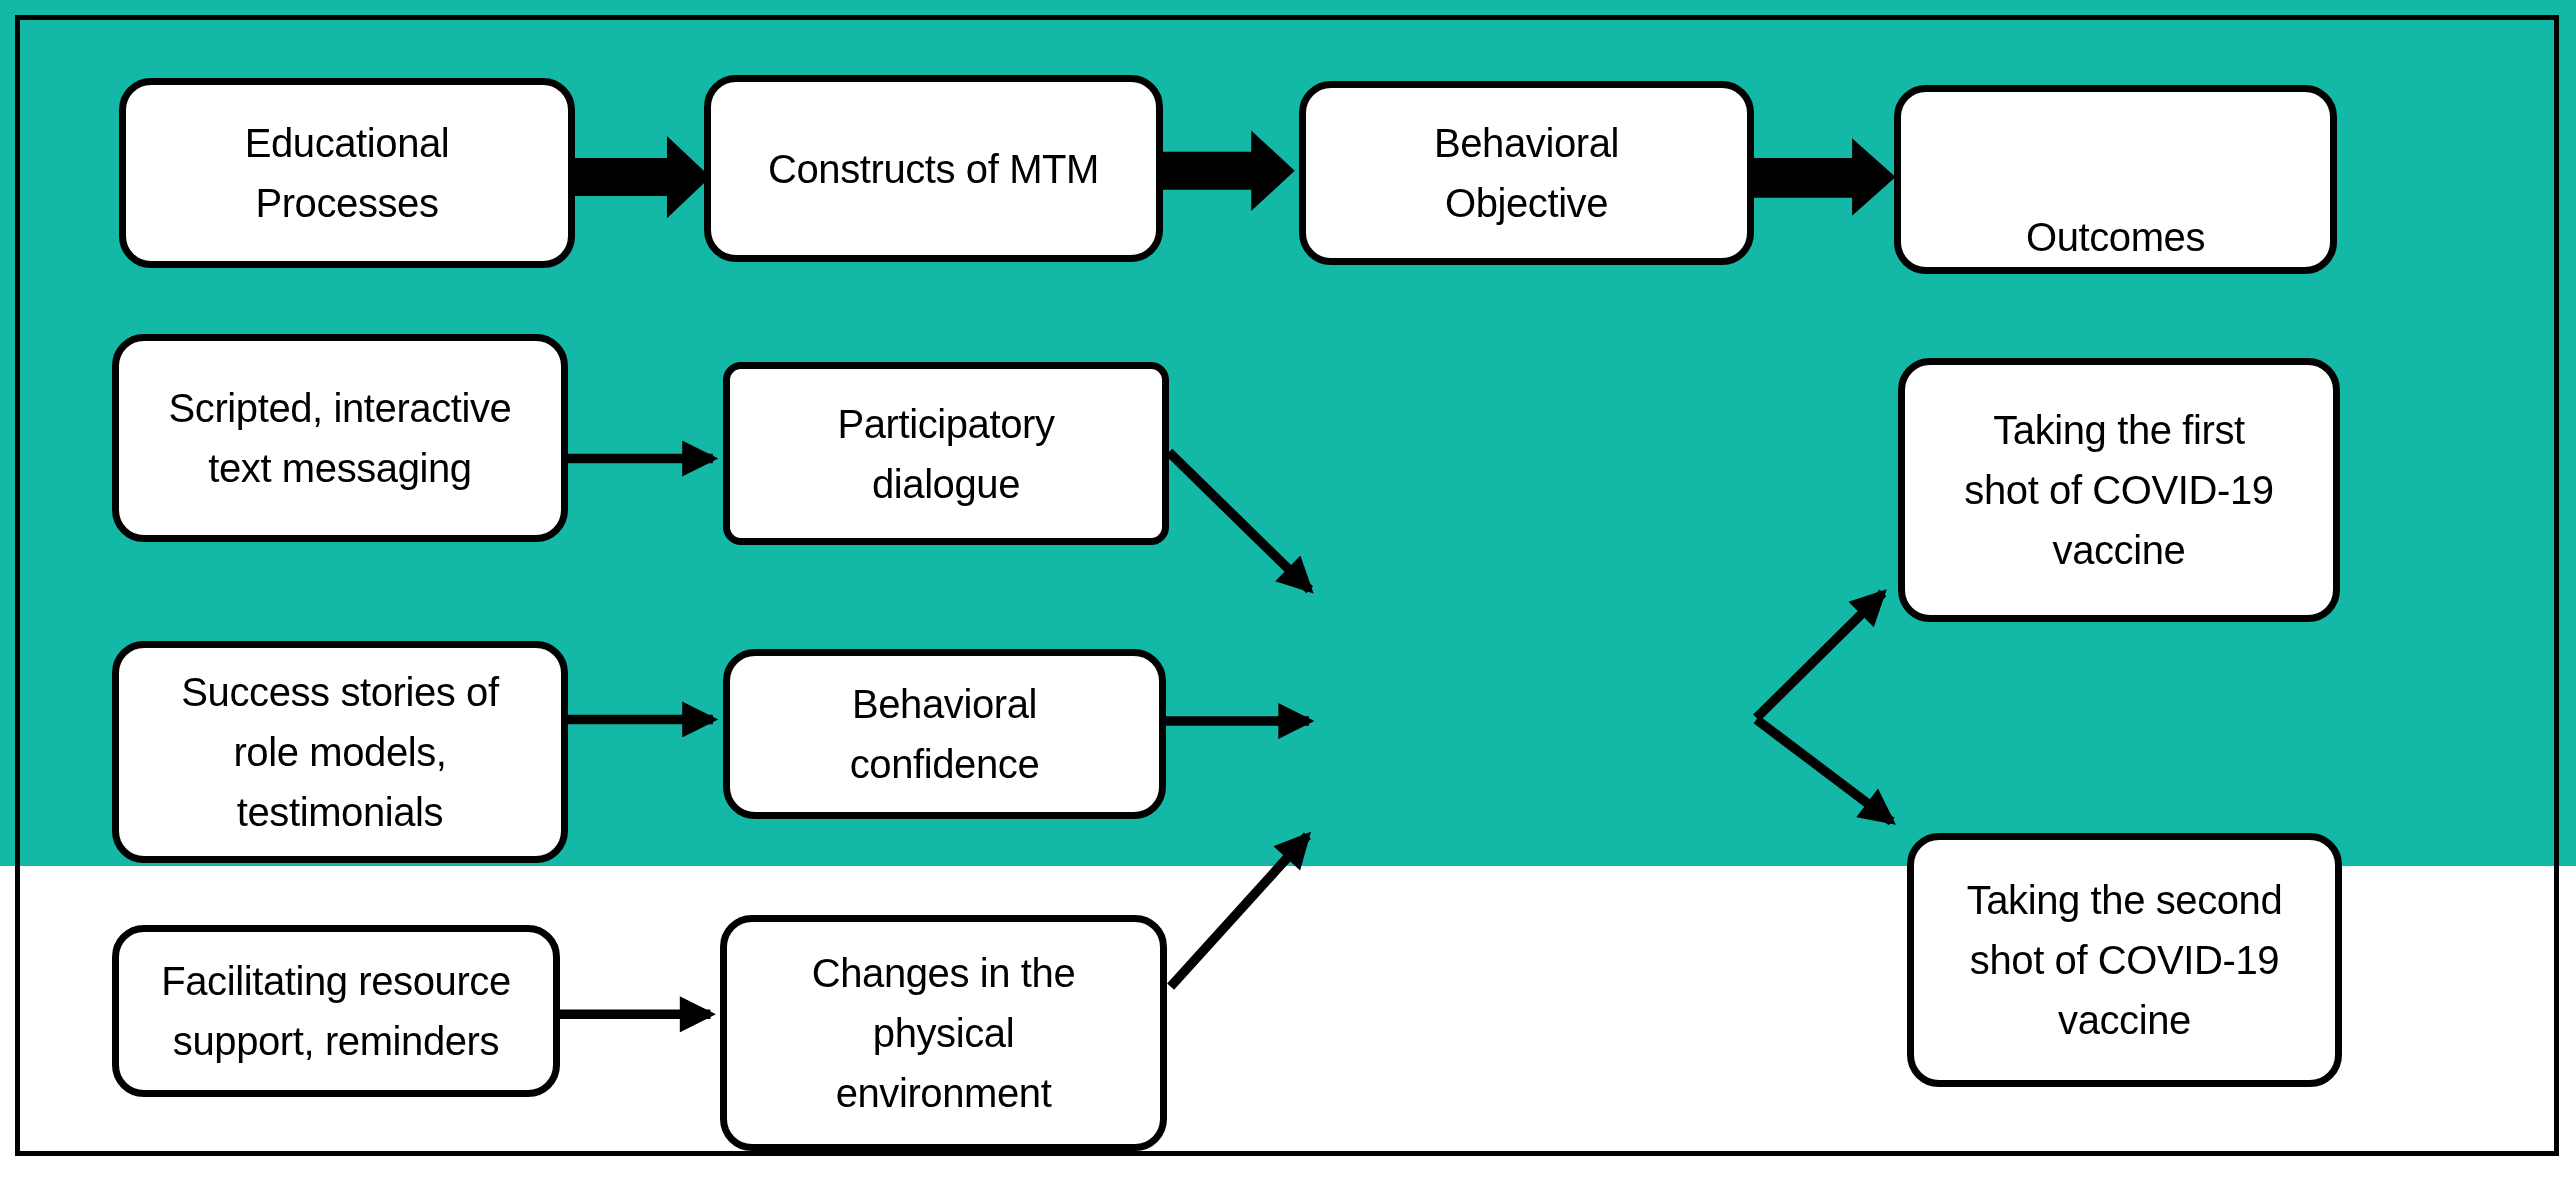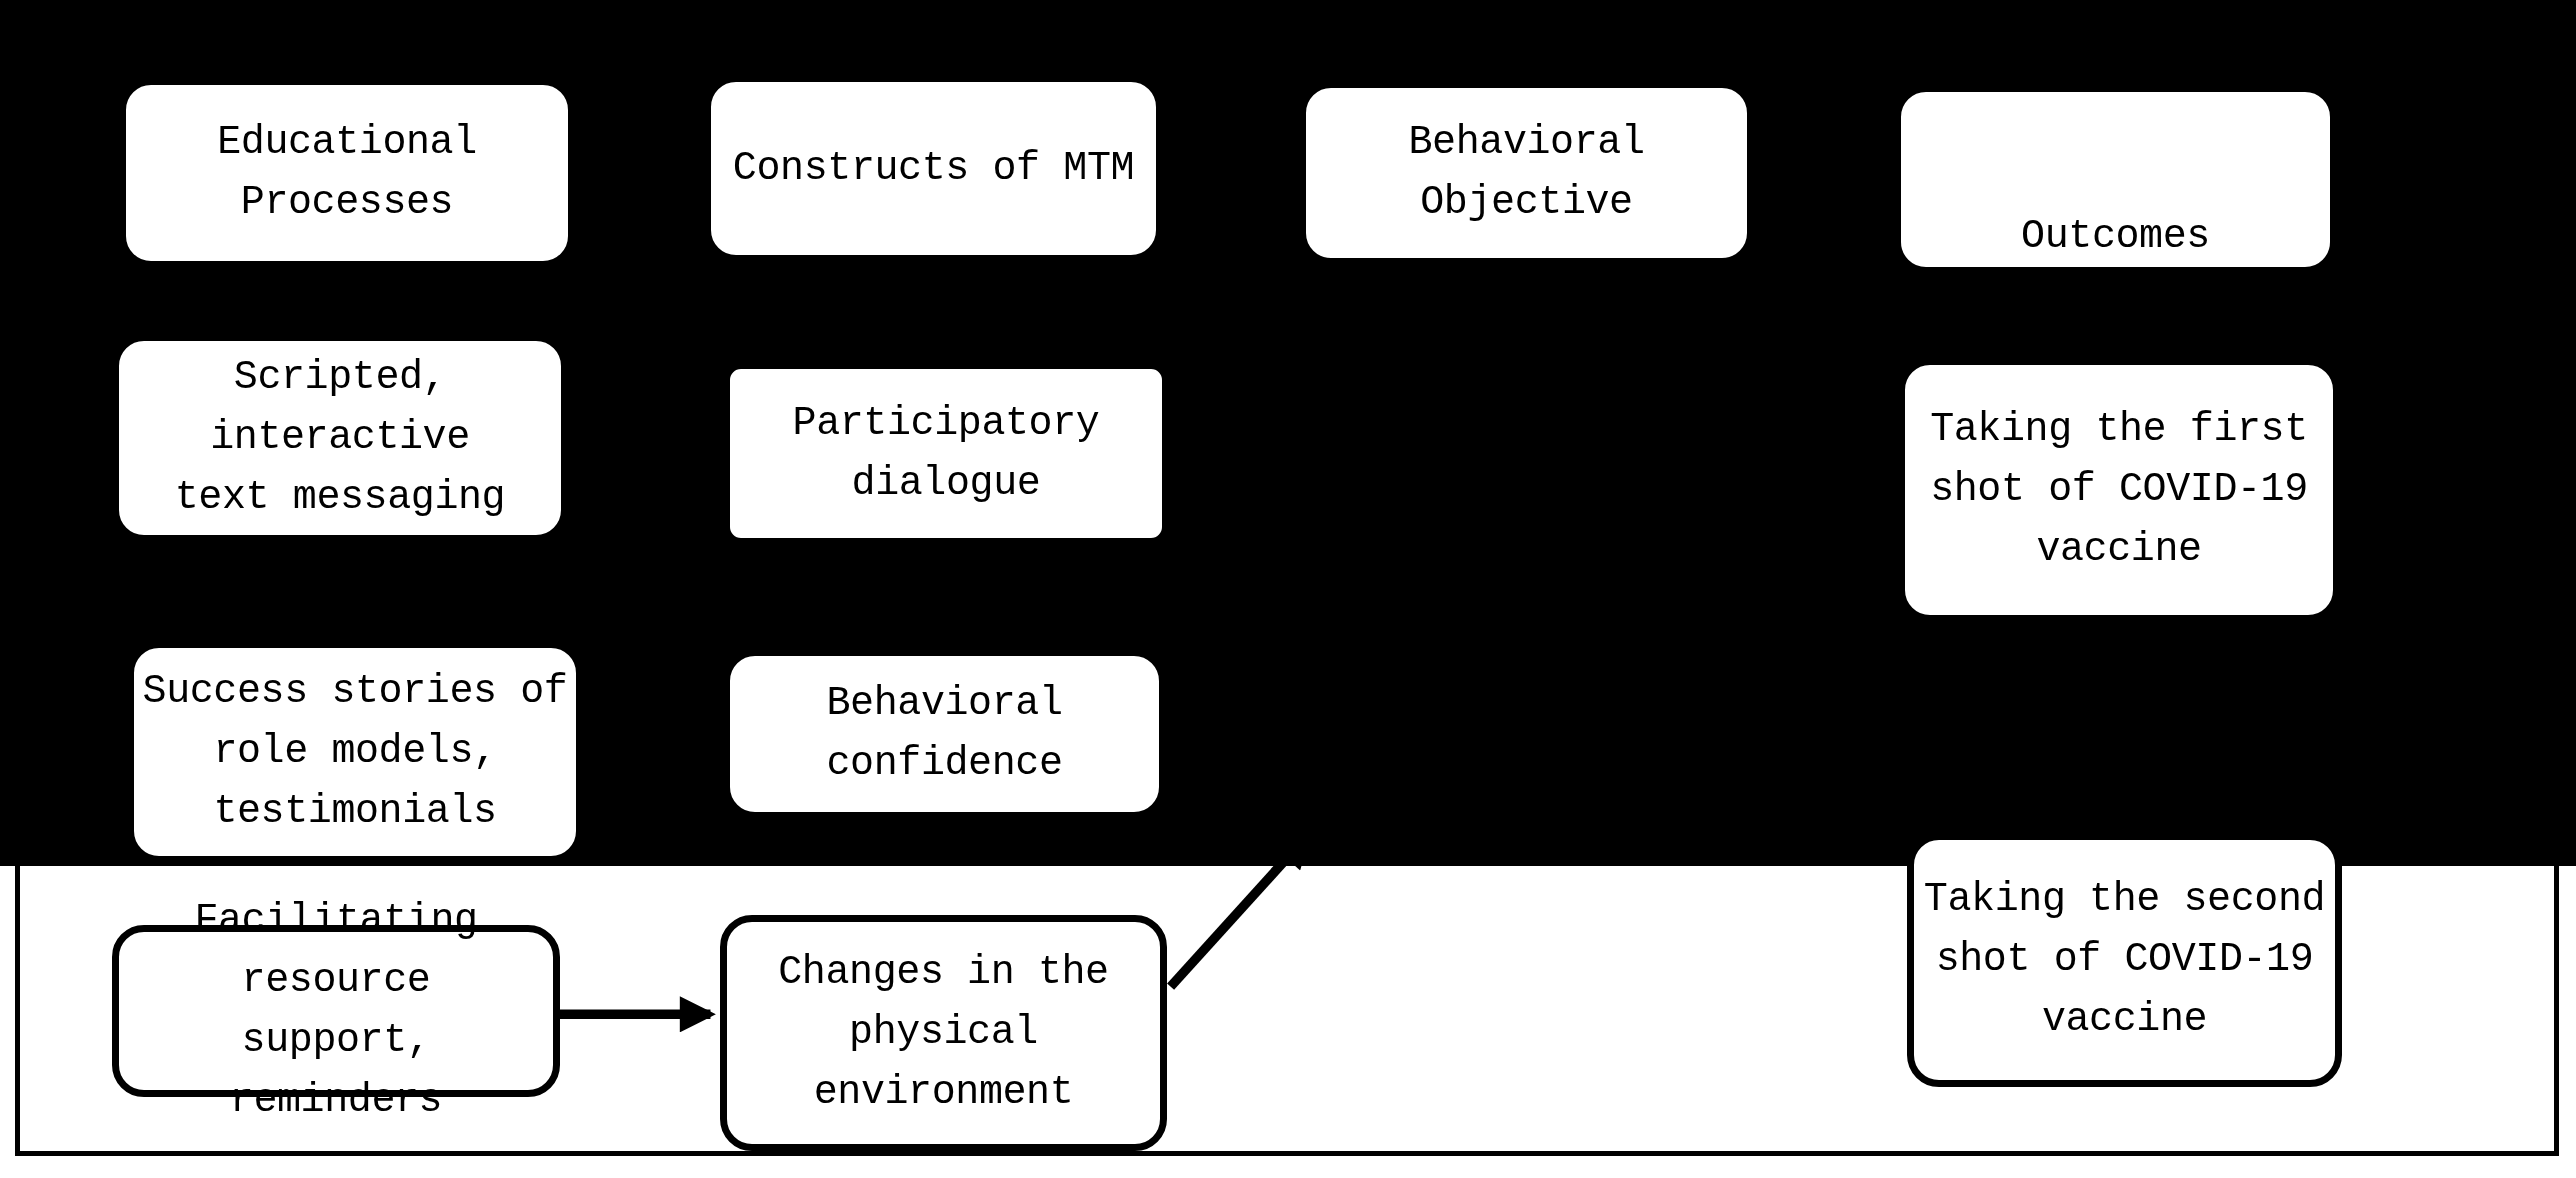--- a/index.html
+++ b/index.html
@@ -7,22 +7,22 @@
     padding: 0;
     background: #ffffff;
     width: 2576px;
     height: 1178px;
     overflow: hidden;
   }
   #canvas {
     position: relative;
     width: 2576px;
     height: 866px;
-    background: #000000;
-    font-family: Liberation Mono, monospace;
+    background: #14b8a6;
+    font-family: Liberation Sans, sans-serif;
   }
   .frame {
     position: absolute;
     left: 15px;
     top: 15px;
     width: 2544px;
     height: 1141px;
     border: 5.5px solid #000000;
     box-sizing: border-box;
     z-index: 0;
@@ -96,21 +96,21 @@
 Objective</span>
   </div>
   <div class="node" style="left:1894px; top:85px; width:443px; height:189px;align-items:flex-end;">
     <span class="node-label">Outcomes</span>
   </div>
 
   <div class="node" style="left:112px; top:334px; width:456px; height:208px;">
     <span class="node-label">Scripted, interactive
 text messaging</span>
   </div>
-  <div class="node" style="left:127px; top:641px; width:456px; height:222px;">
+  <div class="node" style="left:112px; top:641px; width:456px; height:222px;">
     <span class="node-label">Success stories of
 role models,
 testimonials</span>
   </div>
   <div class="node" style="left:112px; top:925px; width:448px; height:172px;">
     <span class="node-label">Facilitating resource
 support, reminders</span>
   </div>
 
   <div class="node" style="left:723px; top:362px; width:446px; height:183px;border-radius:18px;">

